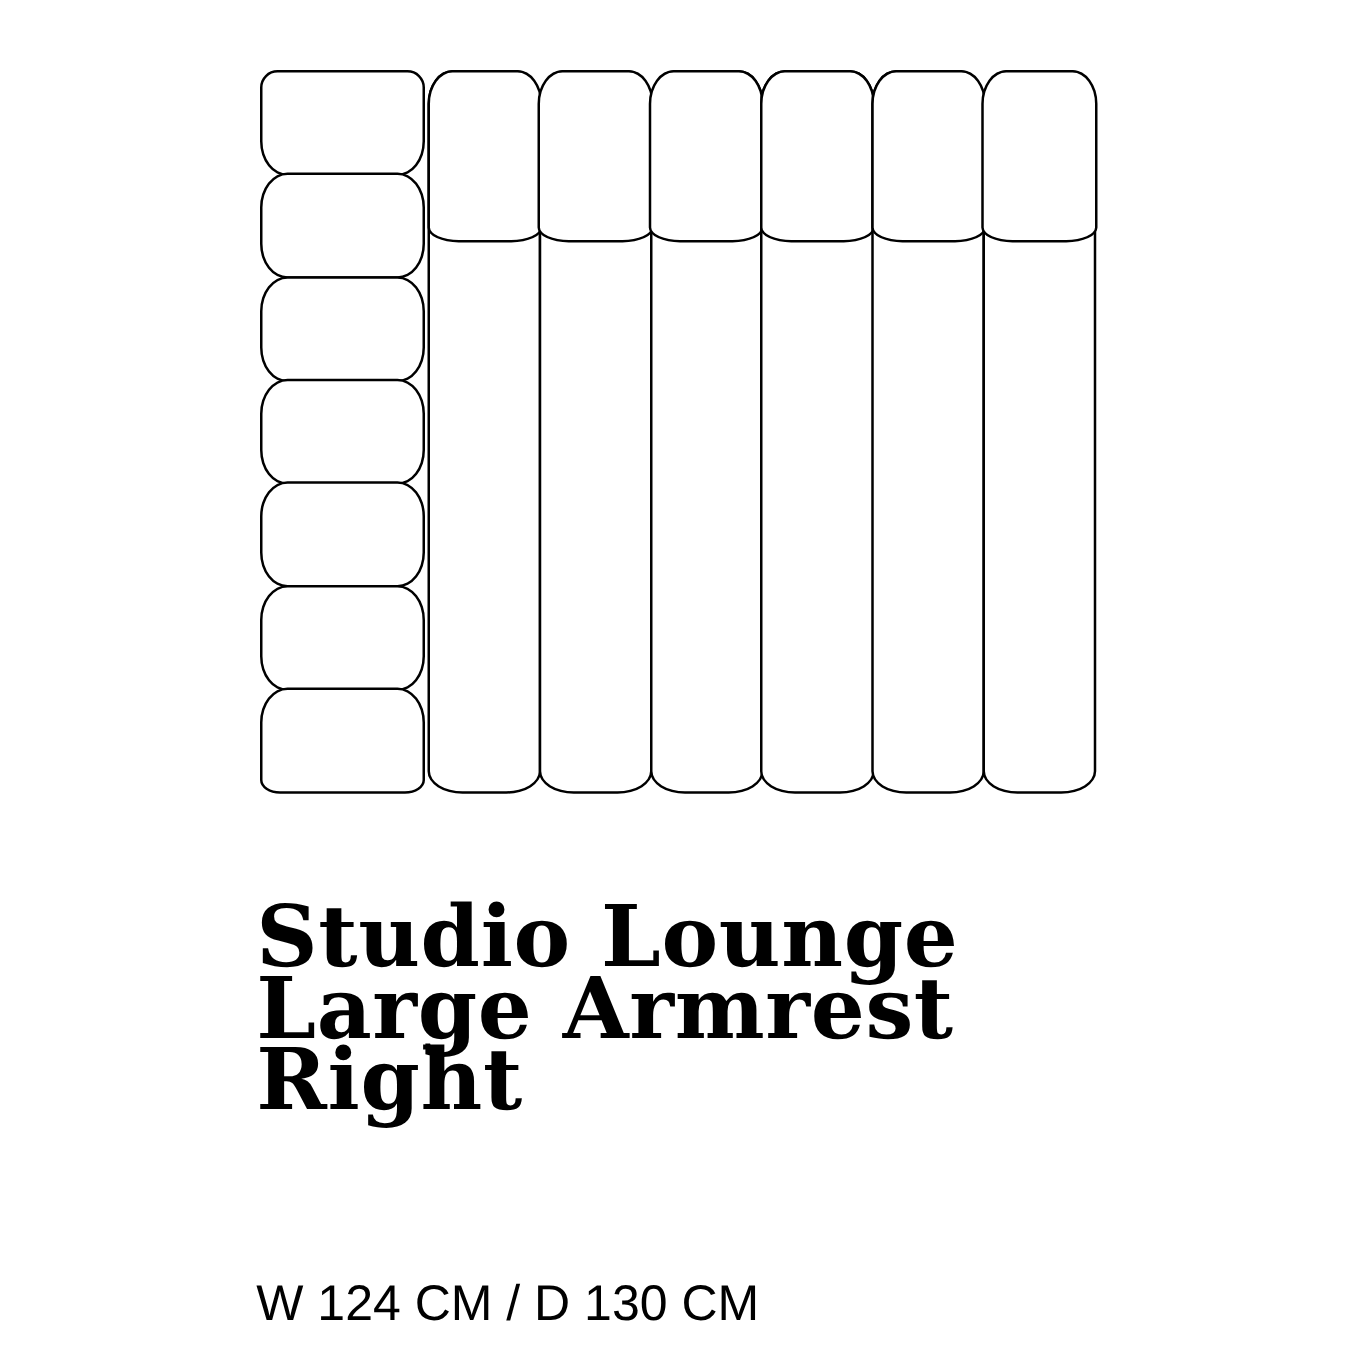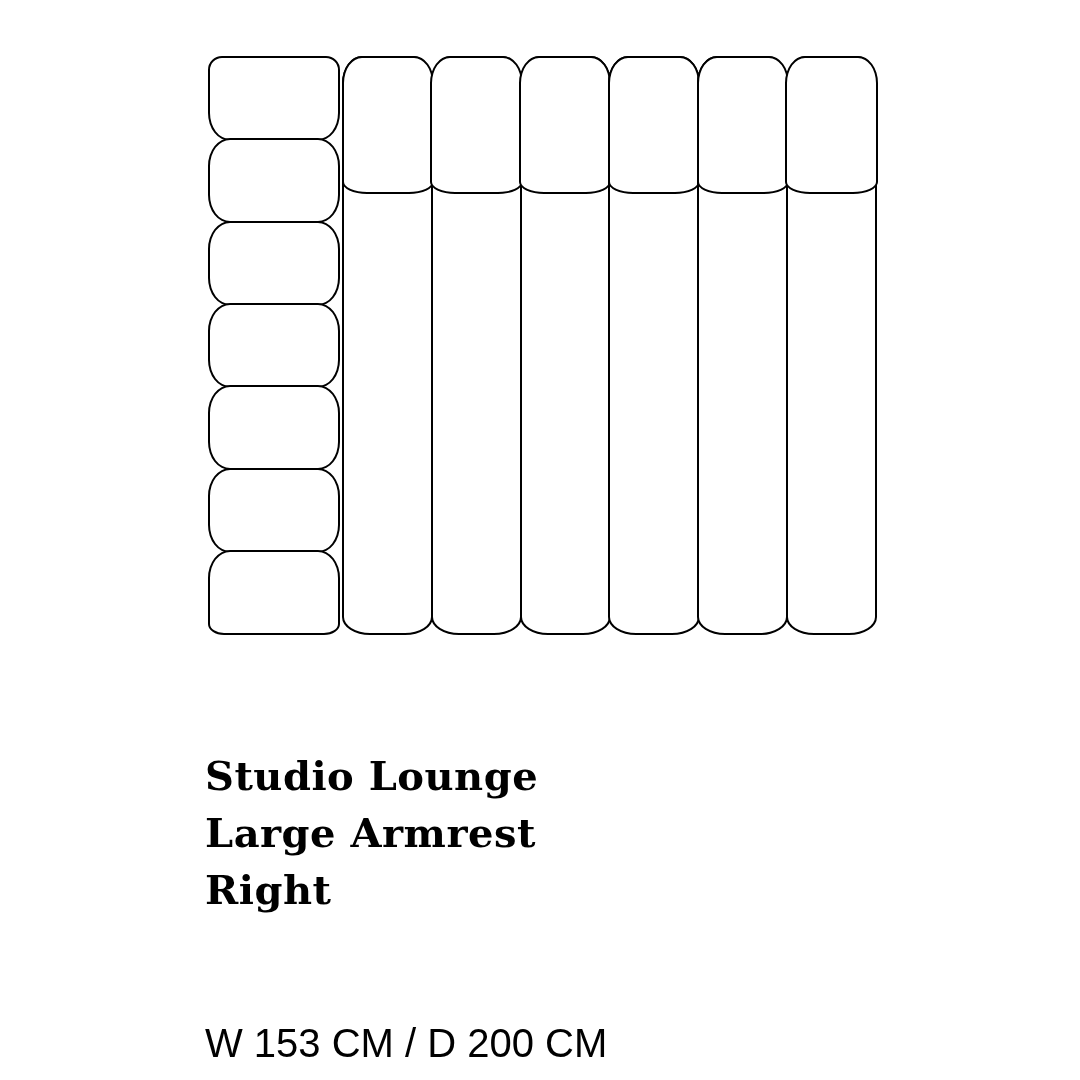--- a/index.html
+++ b/index.html
@@ -63,24 +63,24 @@
     left: -2.5px; right: -2.5px; top: -2.5px;
     height: 134px;
     background: #fff;
     border: 2.5px solid #000;
     border-radius: 20px 20px 25px 25px / 27px 27px 12px 12px;
   }
 
   
   .title {
     position: absolute;
-    left: 205px; top: 747px;
+    left: 205px; top: 722px;
     font-family: "DejaVu Serif", "Liberation Serif", serif;
     font-weight: 700;
-    font-size: 40px;
+    font-size: 68px;
     line-height: 57px;
     letter-spacing: 0.5px;
     white-space: pre;
   }
   .dims {
     position: absolute;
     left: 205px; top: 936px;
     font-size: 40px;
     line-height: 43px;
     white-space: pre;
@@ -119,15 +119,15 @@
         <div class="cushion" style="background: rgb(255, 255, 255); border-color: rgb(0, 0, 0);"></div>
       </div>
     </div>
 </div>
 
 <div class="title">Studio Lounge
 Large Armrest
 Right</div>
 
 <div class="dims">
-  <div>W 153 CM / D 200 CM</div>
+  <div>W 124 CM / D 130 CM</div>
   
 </div>
 
 </body></html>

